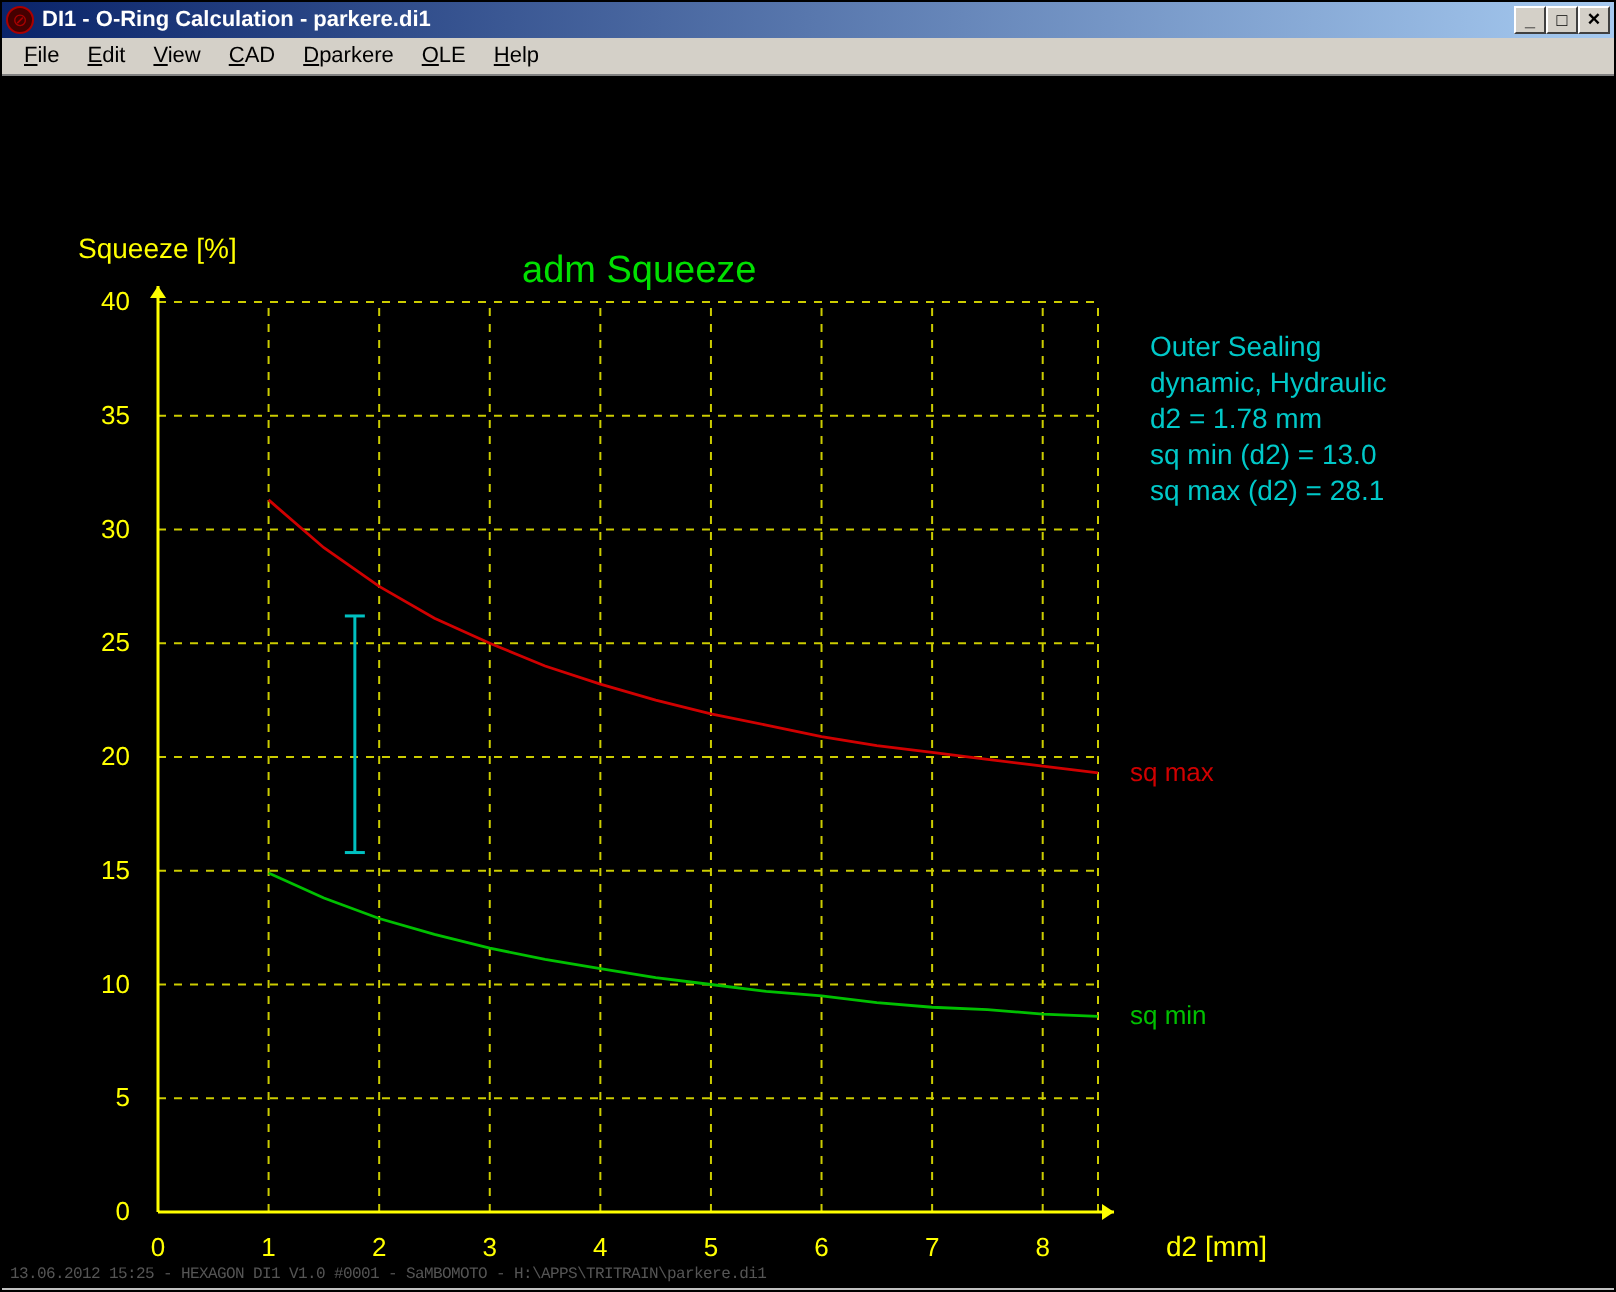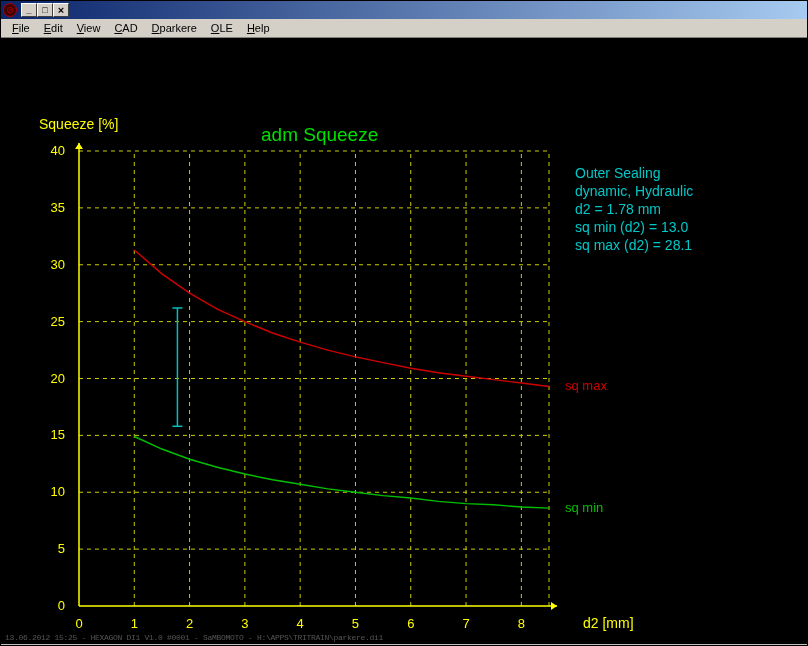--- a/index.html
+++ b/index.html
@@ -72,20 +72,21 @@
     color: #555;
     font-family: "Courier New", monospace;
     letter-spacing: -0.3px;
   }
 </style>
 </head>
 <body>
 
 <div class="titlebar">
   <span class="sysicon">⊘</span>
+  <span class="title">DI1 - O-Ring Calculation  -  parkere.di1</span>
   <div class="winbtns">
     <div class="winbtn">_</div>
     <div class="winbtn">□</div>
     <div class="winbtn" style="font-size:11px">×</div>
   </div>
 </div>
 
 <div class="menubar">
   <div class="menuitem"><u>F</u><span>ile</span></div>
   <div class="menuitem"><u>E</u><span>dit</span></div>

